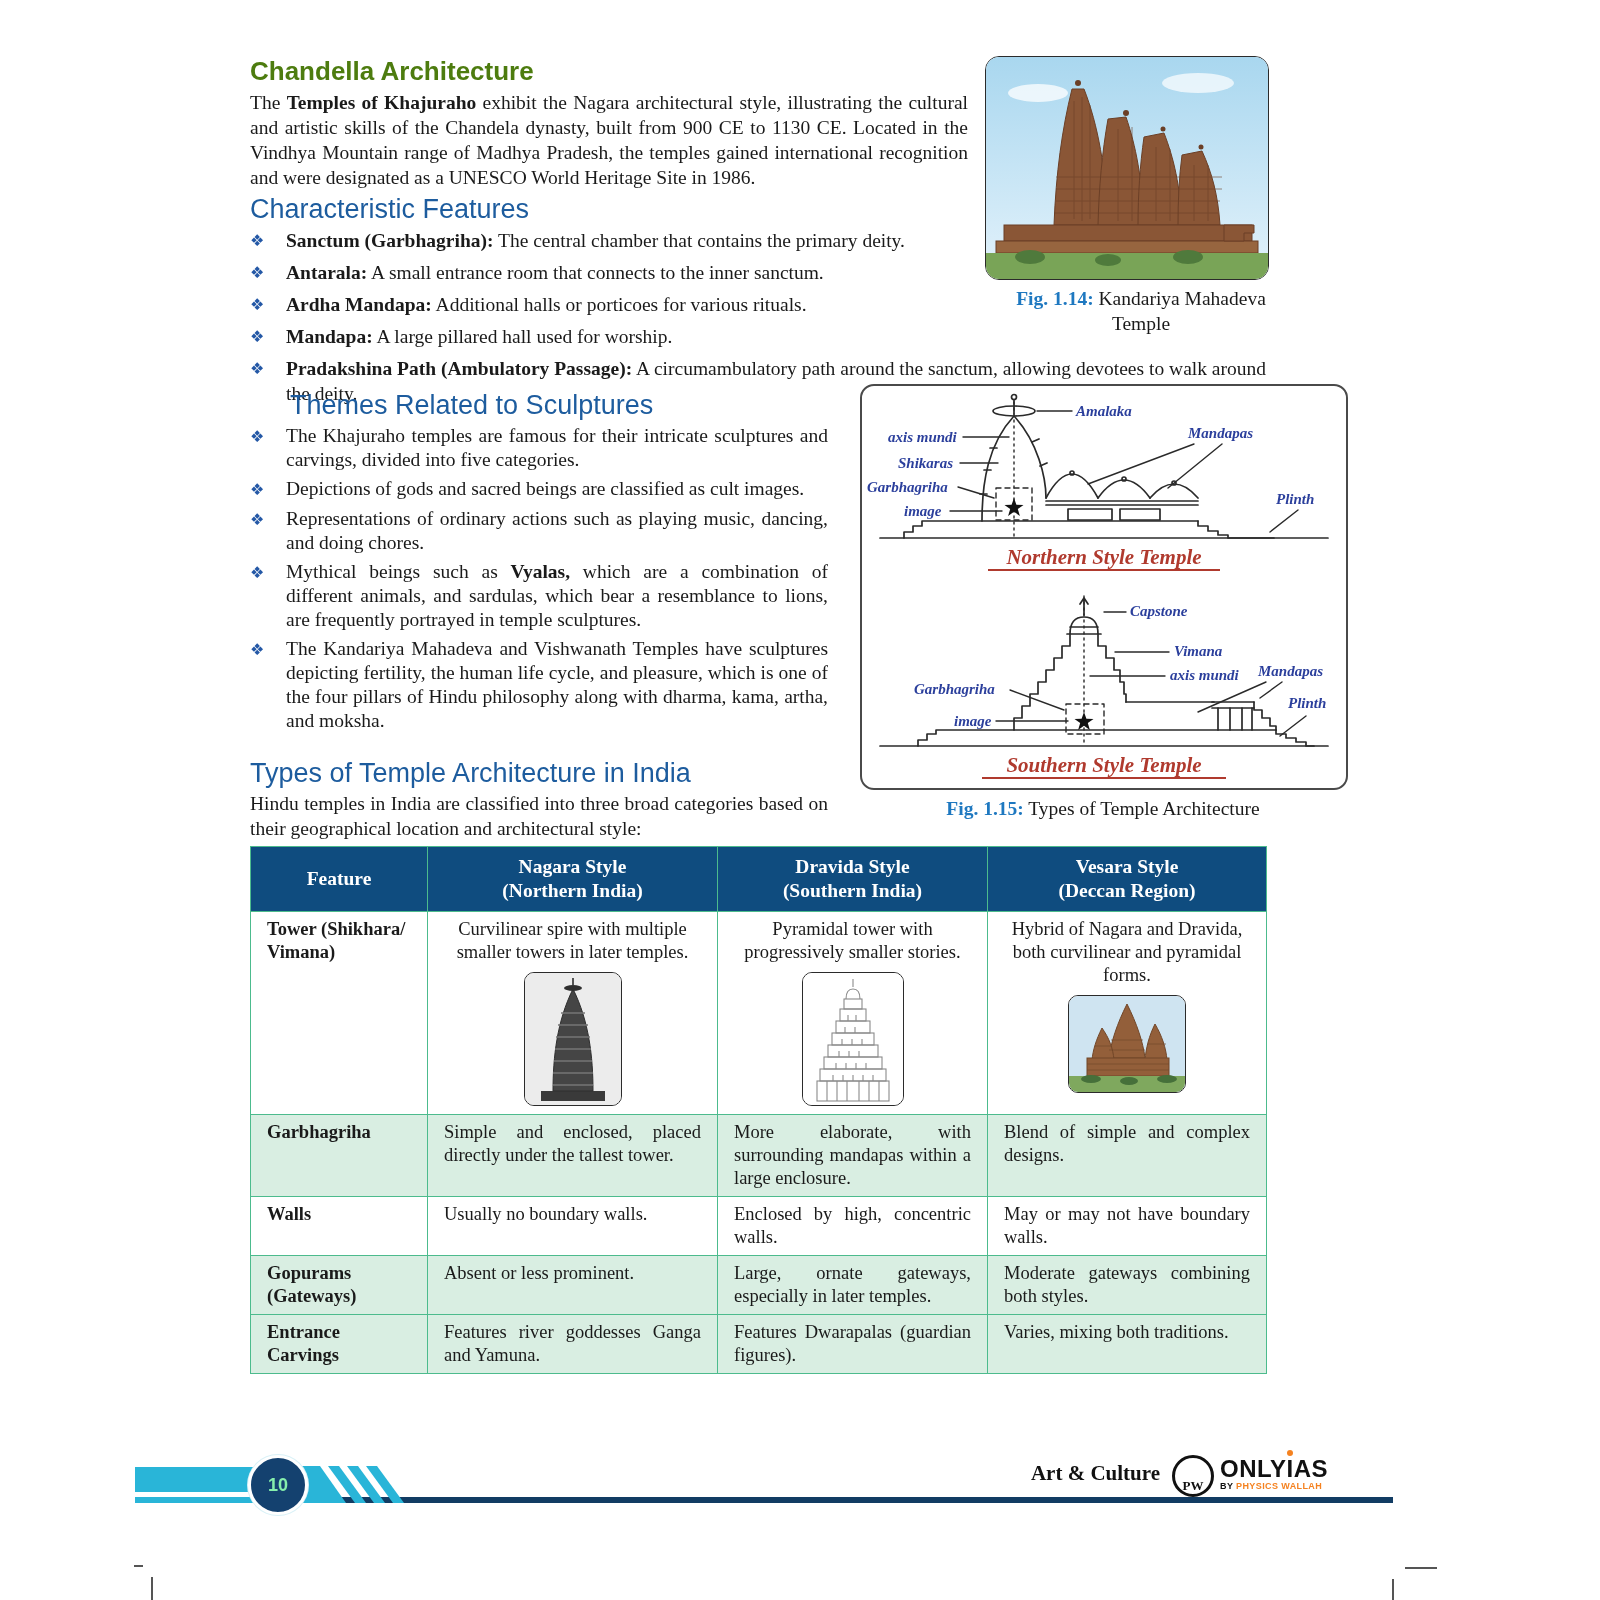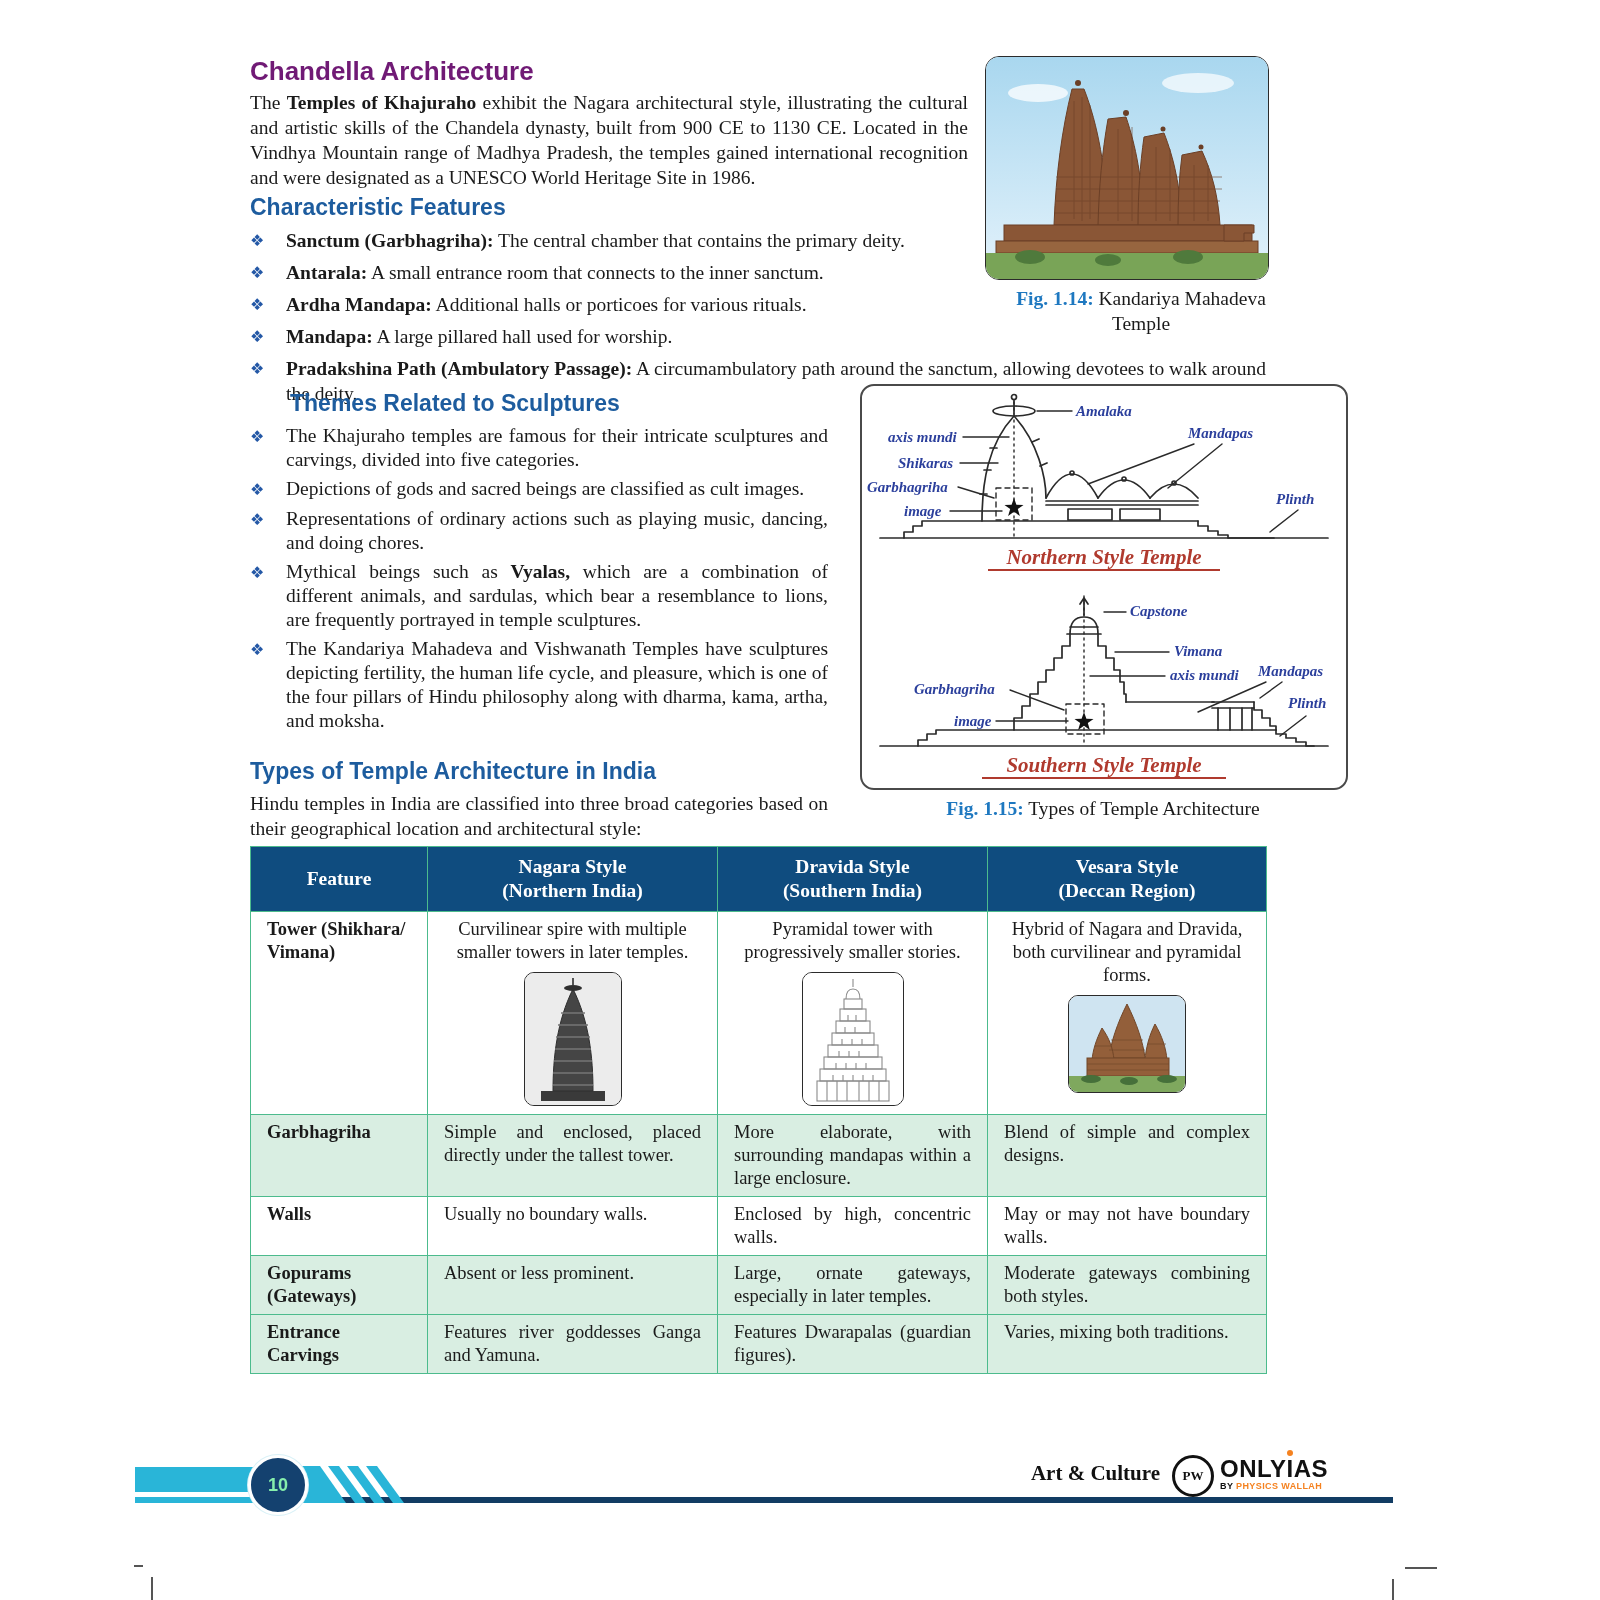--- a/index.html
+++ b/index.html
@@ -1,21 +1,21 @@
 <!DOCTYPE html>
 <html><head>
 <meta charset="utf-8">
 <style>
   html,body{margin:0;padding:0;background:#fff;}
   .page{position:relative;width:1600px;height:1600px;background:#ffffff;
         font-family:"Liberation Serif", serif;color:#1a1a1a;overflow:hidden;}
   .abs{position:absolute;}
   
-  .h-green{font-family:"Liberation Sans", sans-serif;font-weight:700;font-size:26px;color:#701a75;}
-  .h-blue{font-family:"Liberation Sans", sans-serif;font-weight:700;font-size:23px;color:#1D5C9E;}
+  .h-green{font-family:"Liberation Sans", sans-serif;font-weight:700;font-size:26px;color:#4d7c0f;}
+  .h-blue{font-family:"Liberation Sans", sans-serif;font-weight:400;font-size:27px;color:#1D5C9E;}
   
   .para{font-size:19.5px;line-height:25px;text-align:justify;}
   b,.bold{font-weight:bold;}
   
   .bullet{display:flex;margin-bottom:7px;}
   .bullet .glyph{flex:none;width:36px;color:#2458A6;font-family:"DejaVu Sans", sans-serif;
                  font-size:16px;line-height:25px;}
   .bullet .btxt{flex:1;font-size:19.5px;line-height:25px;text-align:justify;}
   .themes .bullet{margin-bottom:5px;}
   .themes .bullet .btxt{line-height:24px;}
@@ -359,21 +359,21 @@
     <polygon points="4,0 24,0 50,37 4,37" fill="#29B5D8"></polygon>
     <polygon points="32,0 43,0 70,37 59,37" fill="#29B5D8"></polygon>
     <polygon points="51,0 62,0 89,37 78,37" fill="#29B5D8"></polygon>
     <polygon points="70,0 81,0 108,37 97,37" fill="#29B5D8"></polygon>
   </svg>
   <div class="abs pagecircle" style="left:248px;top:1455px;">
     <span>10</span>
   </div>
 
   <div class="abs subject" style="left:960px;top:1461px;width:200px;text-align:right;">Art &amp; Culture</div>
-  <div class="abs pwcircle" style="left:1172px;top:1455px;">
+  <div class="abs pwcircle" style="left:1172px;top:1455px;align-items:flex-end;">
     <span>PW</span>
   </div>
   <div class="abs" style="left:1220px;top:1457px;">
     <div class="brandname"><span>ONLY</span><span class="doti"><span class="odot"></span><span>I</span></span><span>AS</span></div>
     <div class="tagline"><span style="color:#111">BY </span><span class="o">PHYSICS WALLAH</span></div>
   </div>
 
   <div class="abs cropmark" style="left:134px;top:1565px;width:9px;height:2px;"></div>
   <div class="abs cropmark" style="left:151px;top:1577px;width:2px;height:23px;"></div>
   <div class="abs cropmark" style="left:1405px;top:1567px;width:32px;height:2px;"></div>

